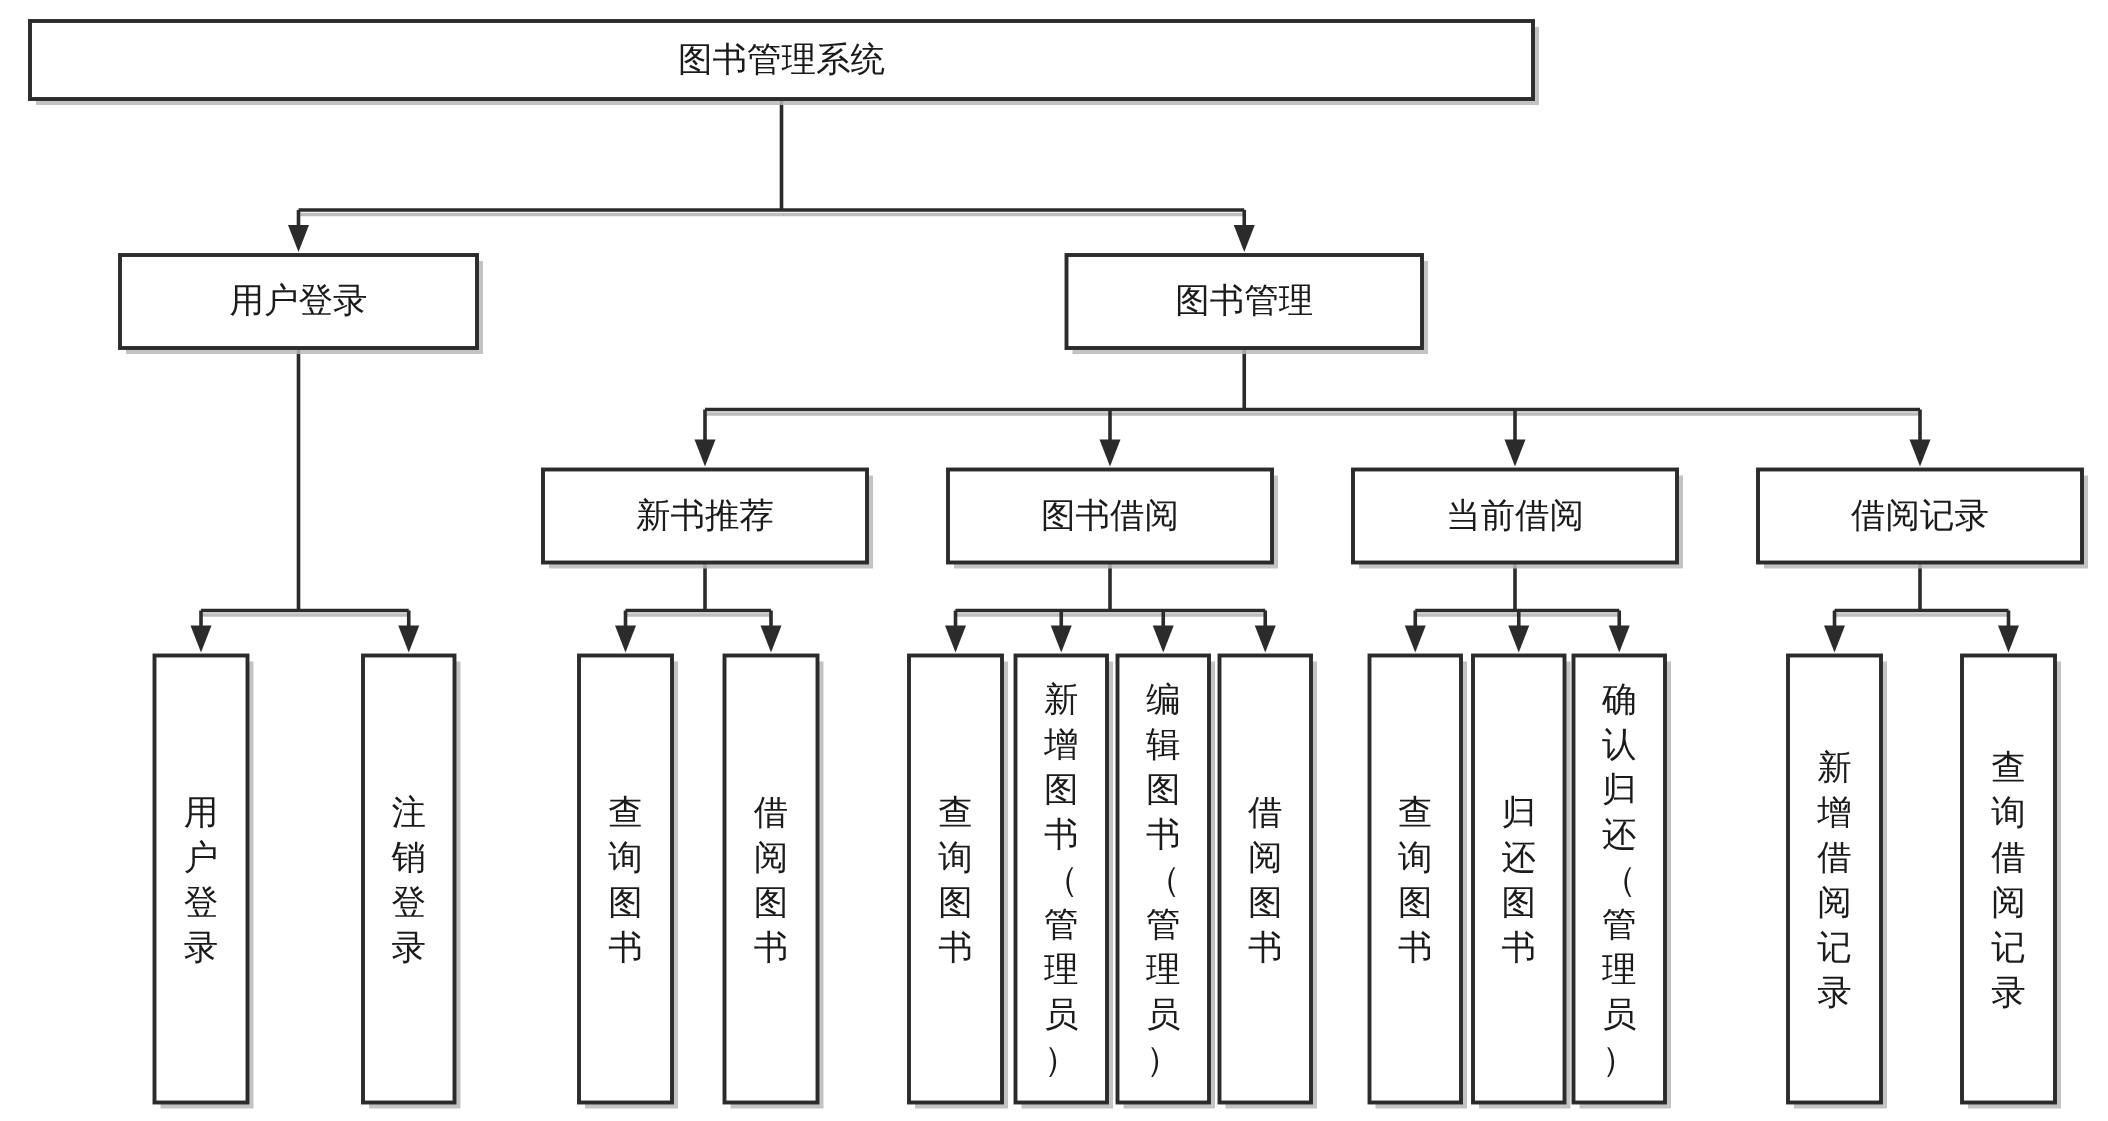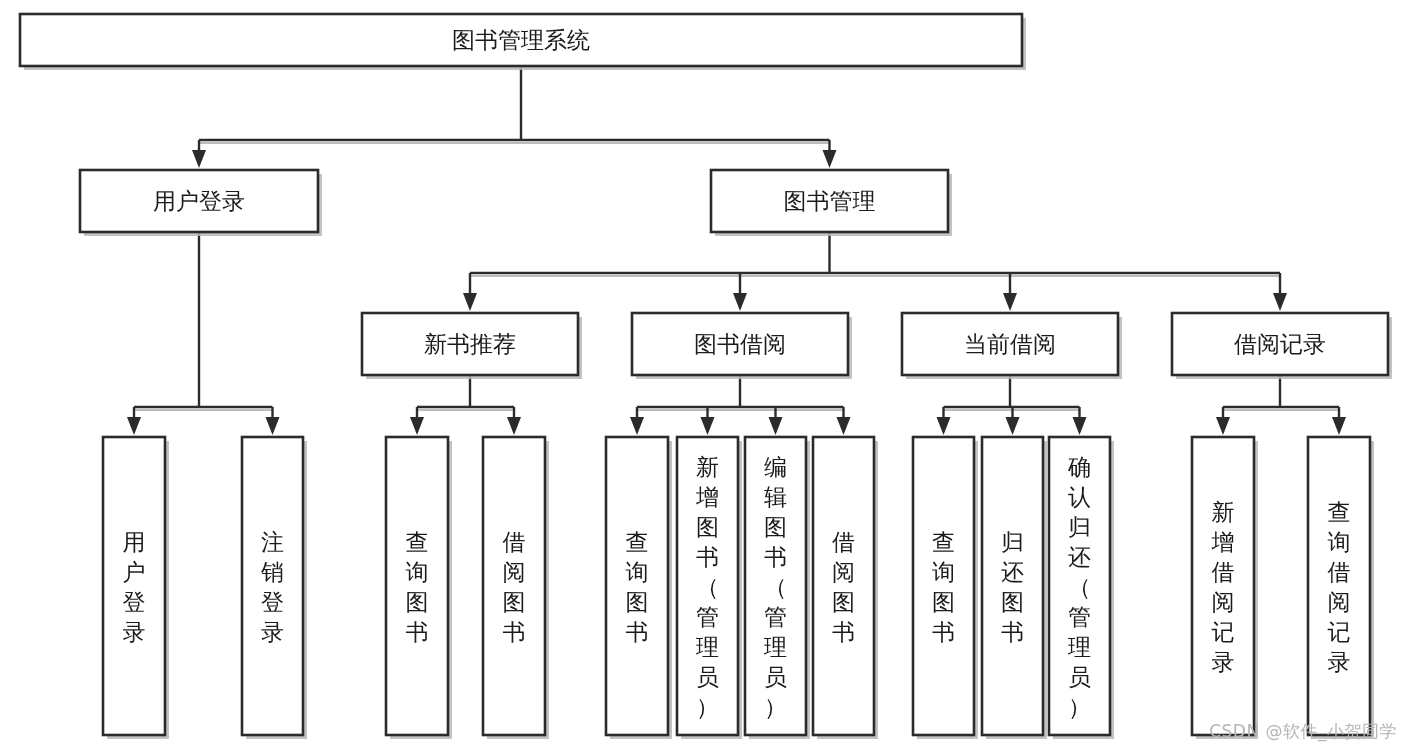--- a/index.html
+++ b/index.html
@@ -205,14 +205,13 @@
           <rect x="1192" y="437" width="62" height="298" class="node-box" fill="#ffffff" stroke="#2b2b2b"></rect>
           <text x="1223" y="513" class="node-label label-v" fill="#1b1b1b"><tspan x="1223" dy="0">新</tspan><tspan x="1223" dy="30">增</tspan><tspan x="1223" dy="30">借</tspan><tspan x="1223" dy="30">阅</tspan><tspan x="1223" dy="30">记</tspan><tspan x="1223" dy="30">录</tspan></text>
         </g>
         <g>
           <rect x="1312" y="441" width="62" height="298" class="node-shadow" fill="#b9b9b9"></rect>
           <rect x="1308" y="437" width="62" height="298" class="node-box" fill="#ffffff" stroke="#2b2b2b"></rect>
           <text x="1339" y="513" class="node-label label-v" fill="#1b1b1b"><tspan x="1339" dy="0">查</tspan><tspan x="1339" dy="30">询</tspan><tspan x="1339" dy="30">借</tspan><tspan x="1339" dy="30">阅</tspan><tspan x="1339" dy="30">记</tspan><tspan x="1339" dy="30">录</tspan></text>
         </g>
       </g>
   </svg>
-  <div class="watermark">CSDN @软件_小贺同学</div>
 </div>
 
 </body></html>

